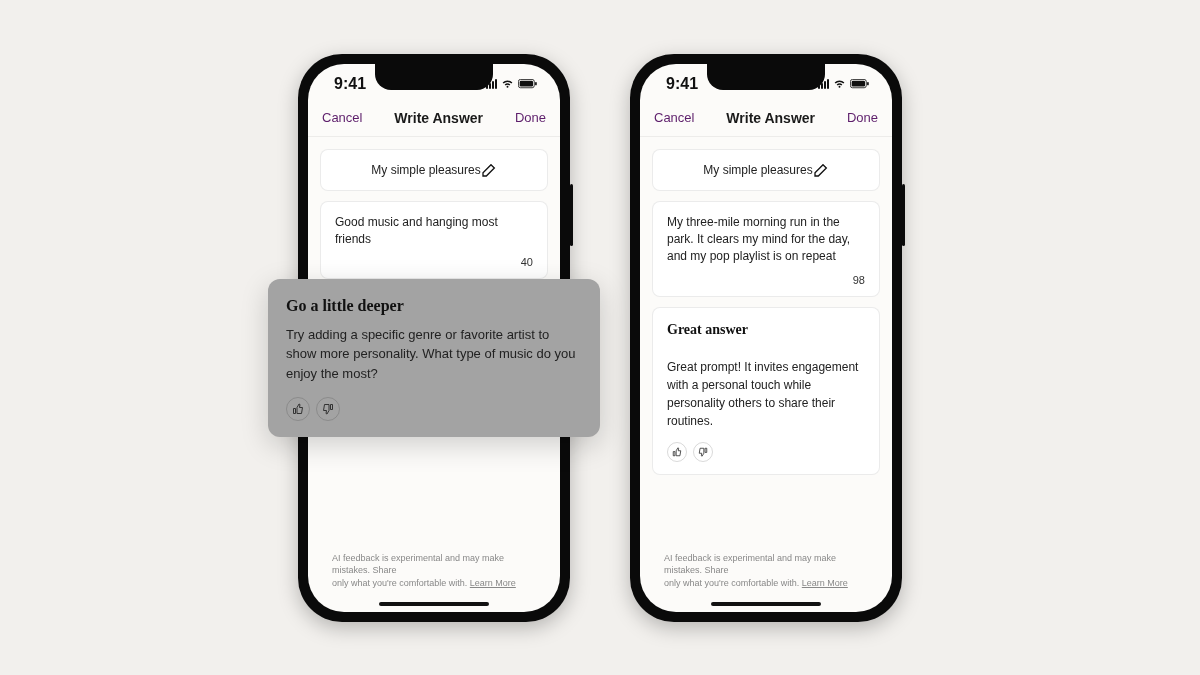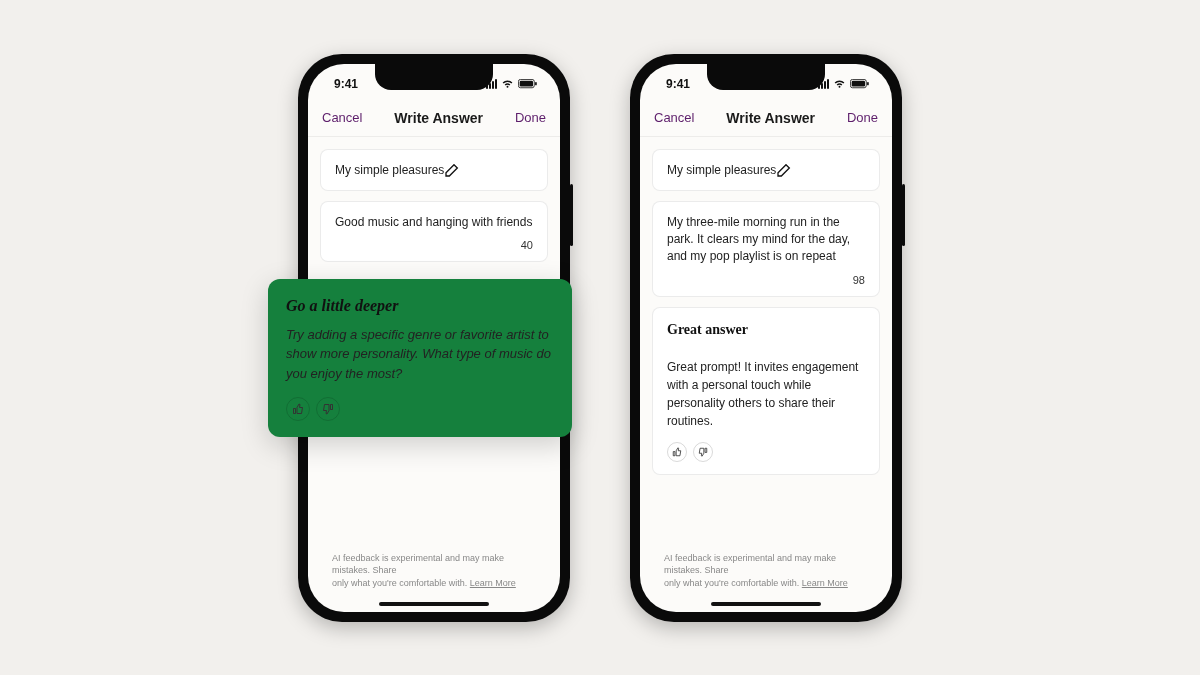--- a/index.html
+++ b/index.html
@@ -57,21 +57,21 @@
     border-bottom-left-radius: 16px;
     border-bottom-right-radius: 16px;
     z-index: 10;
   }
   .statusbar {
     height: 40px;
     display: flex;
     align-items: center;
     justify-content: space-between;
     padding: 0 22px 0 26px;
-    font-size: 12px;
+    font-size: 16px;
     font-weight: 600;
     color: #111;
   }
   .status-right { display:flex; gap:4px; align-items:center; }
   .navbar {
     display: flex;
     align-items: center;
     justify-content: space-between;
     padding: 6px 14px 10px;
     border-bottom: 1px solid rgba(0,0,0,0.06);
@@ -96,21 +96,21 @@
   }
   .card {
     background: #fff;
     border: 1px solid rgba(0,0,0,0.08);
     border-radius: 8px;
     padding: 12px 14px;
   }
   .prompt-card {
     display: flex;
     align-items: center;
-    justify-content: flex-start;
+    justify-content: center;
   }
   .prompt-text {
     font-size: 12px;
     color: #222;
   }
   .answer-text {
     font-size: 12px;
     color: #222;
     line-height: 1.45;
   }
@@ -170,27 +170,26 @@
     width: 110px;
     height: 4px;
     background: #111;
     border-radius: 3px;
   }
   
   .float-feedback {
     position: absolute;
     top: 225px;
     left: -30px;
-    width: 304px;
-    background: #15803d;
+    width: 332px;
+    background: #a3a3a3;
     border-radius: 12px;
     box-shadow: 0 8px 28px rgba(0,0,0,0.18);
     padding: 18px 18px 16px;
     z-index: 50;
-    font-style: italic;
   }
   .float-feedback .feedback-title { font-size: 16px; margin-bottom: 10px; }
   .float-feedback .feedback-body { font-size: 13px; margin-bottom: 14px; }
   .float-feedback .thumb { width: 24px; height: 24px; }
   .float-feedback .thumb svg { width: 12px; height: 12px; }
   .icon-pencil { width:16px; height:16px; }
   .sig-bars { display:inline-flex; gap:1px; align-items:flex-end; }
   .sig-bars span { width:2px; background:#111; border-radius:1px; }
 </style>
 </head>
@@ -225,21 +224,21 @@
         <span class="nav-right">Done</span>
       </div>
       <div class="content">
         <div class="card prompt-card">
           <span class="prompt-text">My simple pleasures</span>
           <svg class="icon-pencil" viewBox="0 0 24 24" fill="none" stroke="#111" stroke-width="2">
               <path d="M15 4l5 5L8 21H3v-5L15 4z"></path>
             </svg>
         </div>
         <div class="card answer-card">
-          <div class="answer-text">Good music and hanging with friends</div>
+          <div class="answer-text">Good music and hanging most friends</div>
           <div class="count">40</div>
         </div>
       </div>
       <div class="disclaimer">
         <span>AI feedback is experimental and may make mistakes. Share</span><br>
         <span>only what you're comfortable with.</span>
         <span class="learn">Learn More</span>
       </div>
       <div class="home-indicator"></div>
     </div>

